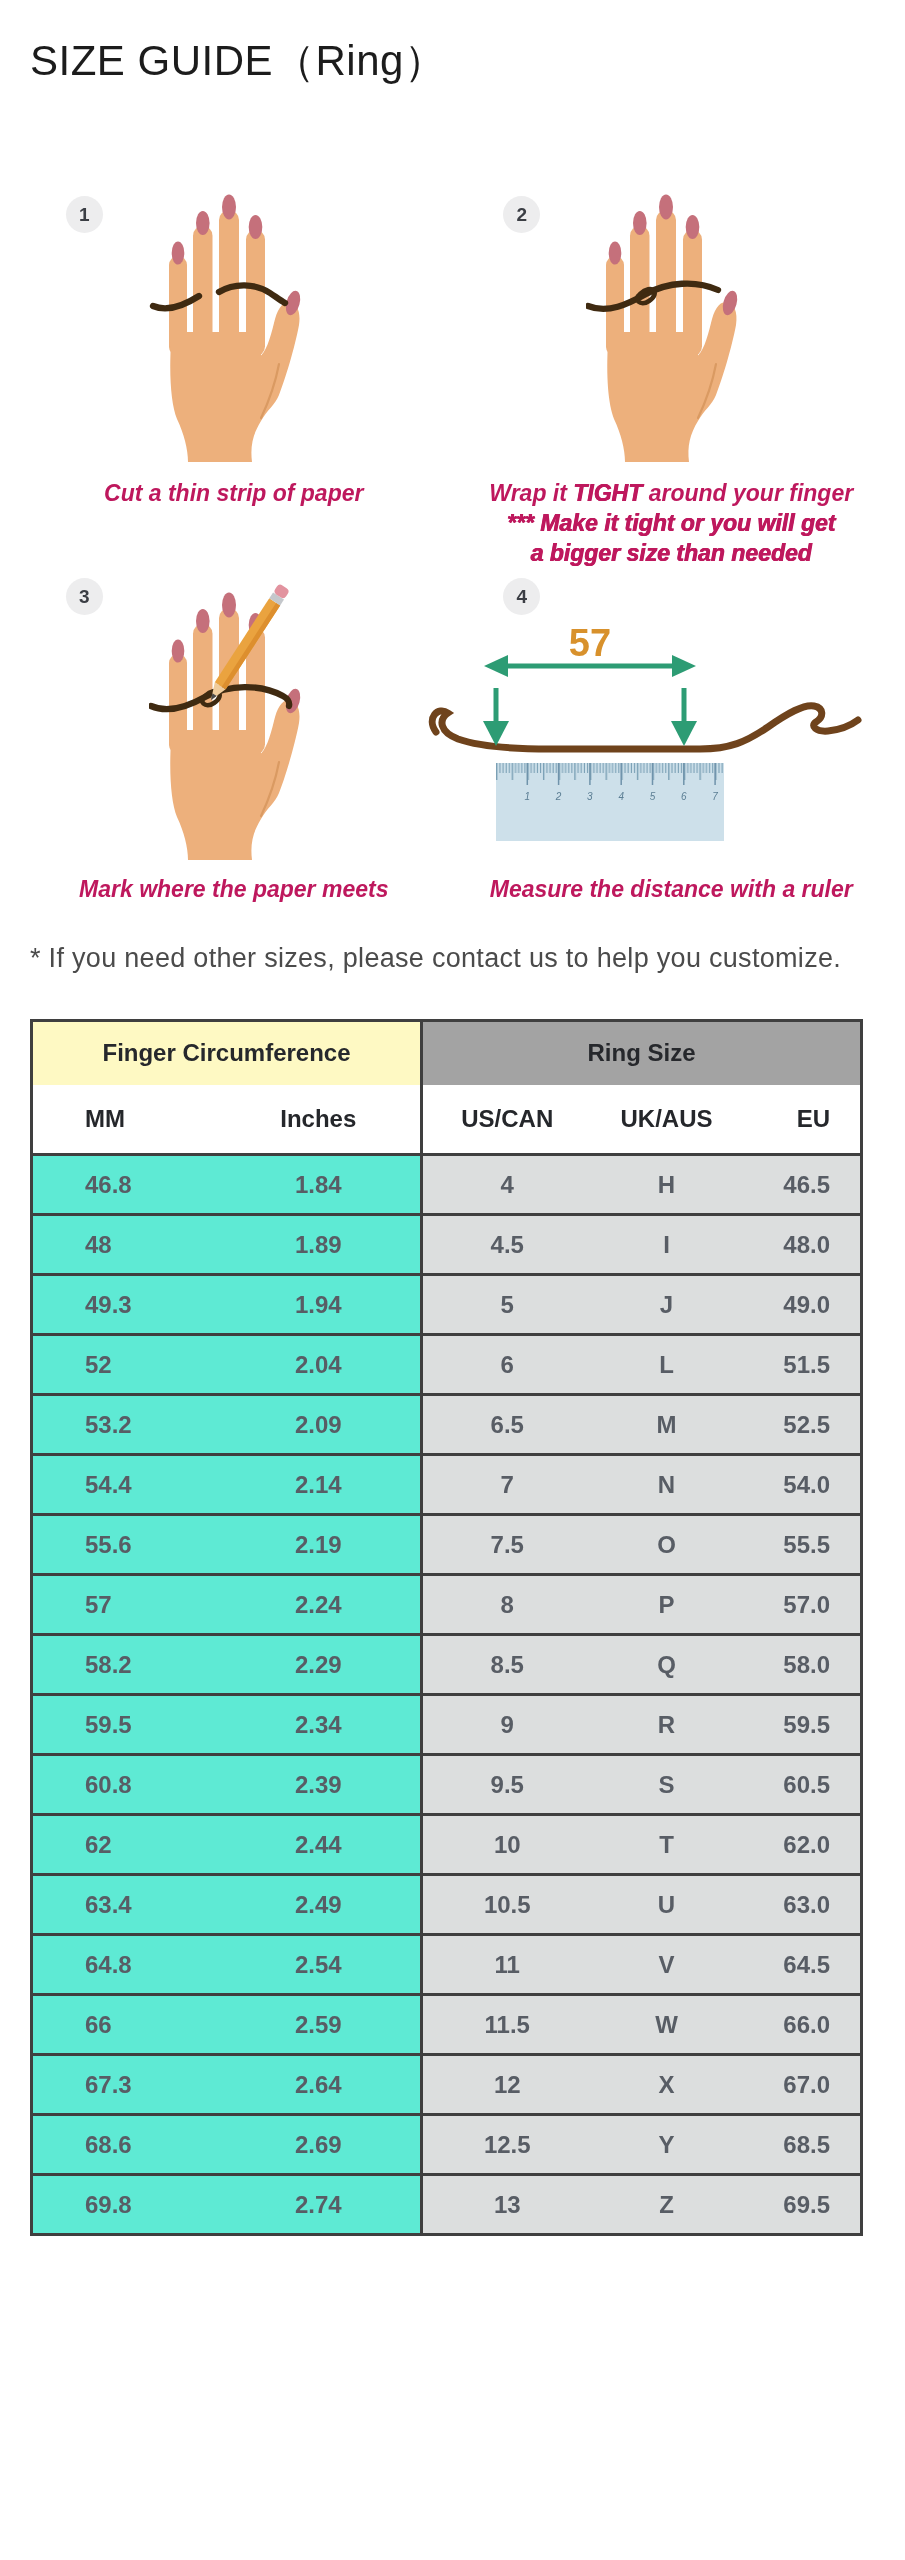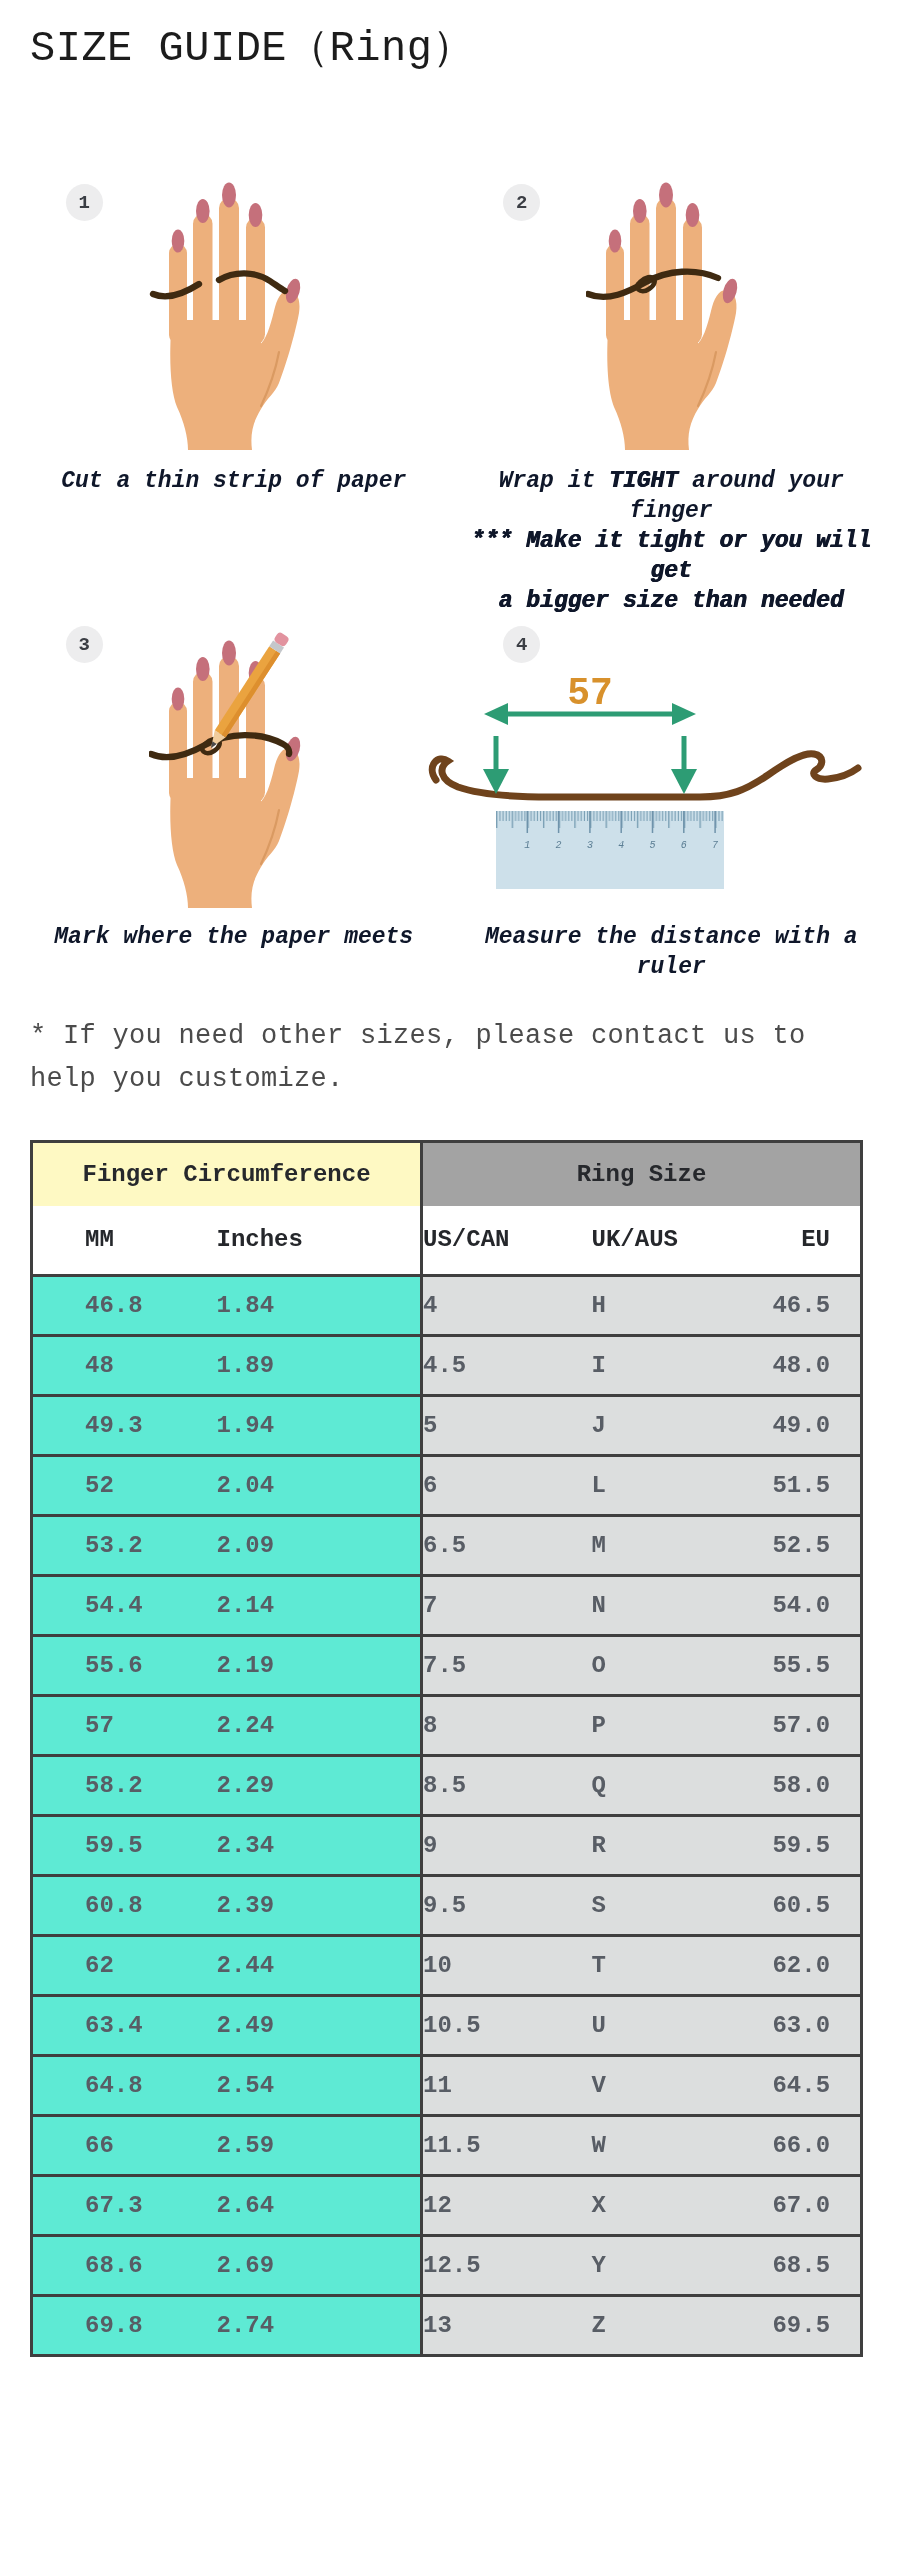--- a/index.html
+++ b/index.html
@@ -2,40 +2,40 @@
 <html><head>
 <meta charset="utf-8">
 <style>
   * { box-sizing: border-box; }
   html,body { margin:0; padding:0; }
   body {
     width:905px; height:2560px; background:#ffffff;
     font-family:"Liberation Sans","DejaVu Sans",sans-serif;
     overflow:hidden;
   }
-  .page { padding-top:28px;font-family:Liberation Mono, monospace; }
+  .page { padding-top:40px; }
   .title {
     margin:0 0 0 30px; font-size:42px; font-weight:400; color:#1c1c1c;
     letter-spacing:0.5px; line-height:1;
   }
   
   .steps { display:grid; grid-template-columns:1fr 1fr; row-gap:8px; margin:112px 15px 0 15px; }
   .step { position:relative; display:flex; flex-direction:column; align-items:center; }
   .step-badge {
     position:absolute; left:calc(50% - 168px); top:2px;
     width:37px; height:37px; border-radius:50%;
     background:#ededee; color:#3b3e44; font-size:19px; font-weight:bold;
     display:flex; align-items:center; justify-content:center;
   }
   .hand-svg { width:170px; height:270px; flex:none; }
   .hand-svg.tall { height:290px; }
   .diagram-svg { width:435px; height:250px; flex:none; margin-top:40px; overflow:visible; }
   .caption {
     margin-top:14px; font-size:23px; font-style:italic; font-weight:700;
-    color:#0f172a; text-align:center; line-height:30px;
+    color:#be185d; text-align:center; line-height:30px;
   }
   .caption.tight-caption { margin-top:14px; }
   .caption .xbold, .xbold { text-shadow:0.5px 0 0 currentColor, -0.3px 0 0 currentColor; }
   .caption2-l1 .pre, .caption2-l1 .post { font-weight:700; }
   .row2 .caption { margin-top:8px; }
   
   .note {
     margin:0 30px; font-size:27px; color:#4b4b4b; line-height:43px;
     letter-spacing:0.3px; max-width:830px;
   }
@@ -54,21 +54,21 @@
   .size-table col.c-eu     { width:120px; }
   .size-table th, .size-table td { padding:0; font-size:24px; }
   .size-table .group-row th { height:64px; font-weight:bold; color:#26282c; text-align:center; }
   .size-table .group-fc { background:#fef9c3; }
   .size-table .group-rs { background:#a3a3a3; border-left:3px solid #3f3f3f; }
   .size-table .sub-row th { height:70px; background:#ffffff; font-weight:bold; color:#25272b; border-bottom:3px solid #3f3f3f; }
   .size-table tbody tr { border-top:3px solid #3f3f3f; }
   .size-table tbody tr:first-child { border-top:none; }
   .size-table td { height:60px; font-weight:bold; color:#585d65; }
   .size-table .a-left  { text-align:left;  padding-left:52px; }
-  .size-table .a-center{ text-align:left; }
+  .size-table .a-center{ text-align:center; }
   .size-table .a-right { text-align:right; padding-right:30px; }
   .size-table .bg-l { background:#5eead4; }
   .size-table .bg-r { background:#dcdede; }
   .size-table td.div-l, .size-table th.div-l { border-left:3px solid #3f3f3f; }
 </style>
 </head>
 <body>
 
 <svg width="0" height="0" style="position:absolute" aria-hidden="true">
   <defs>

